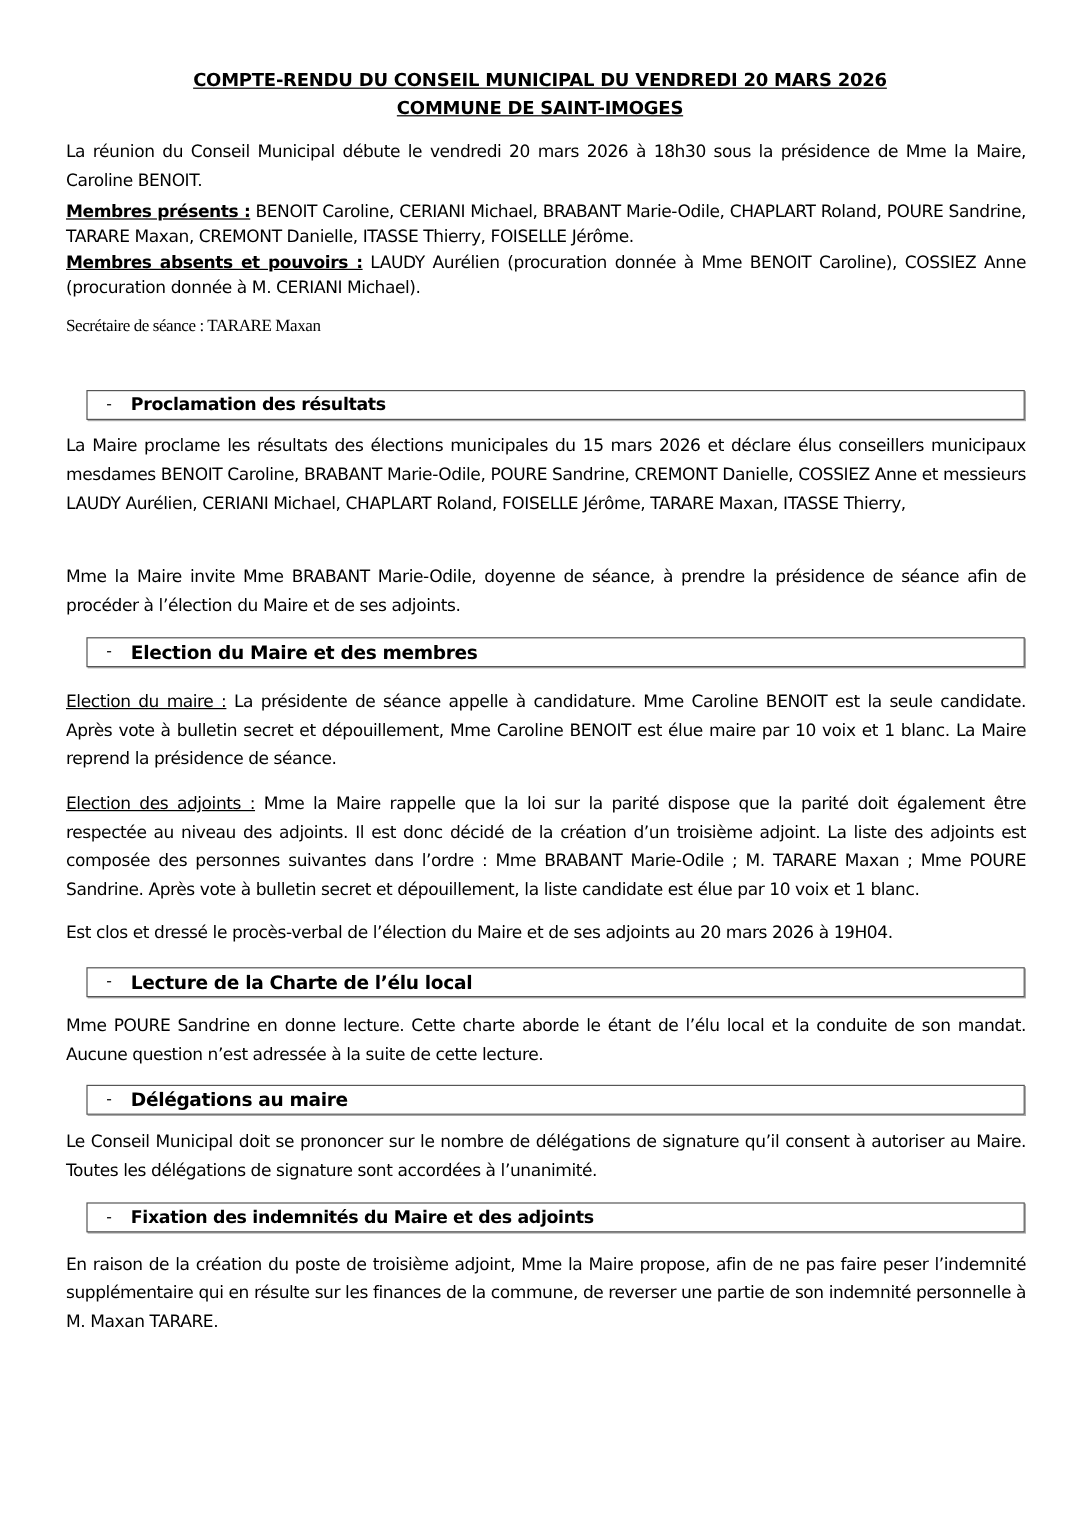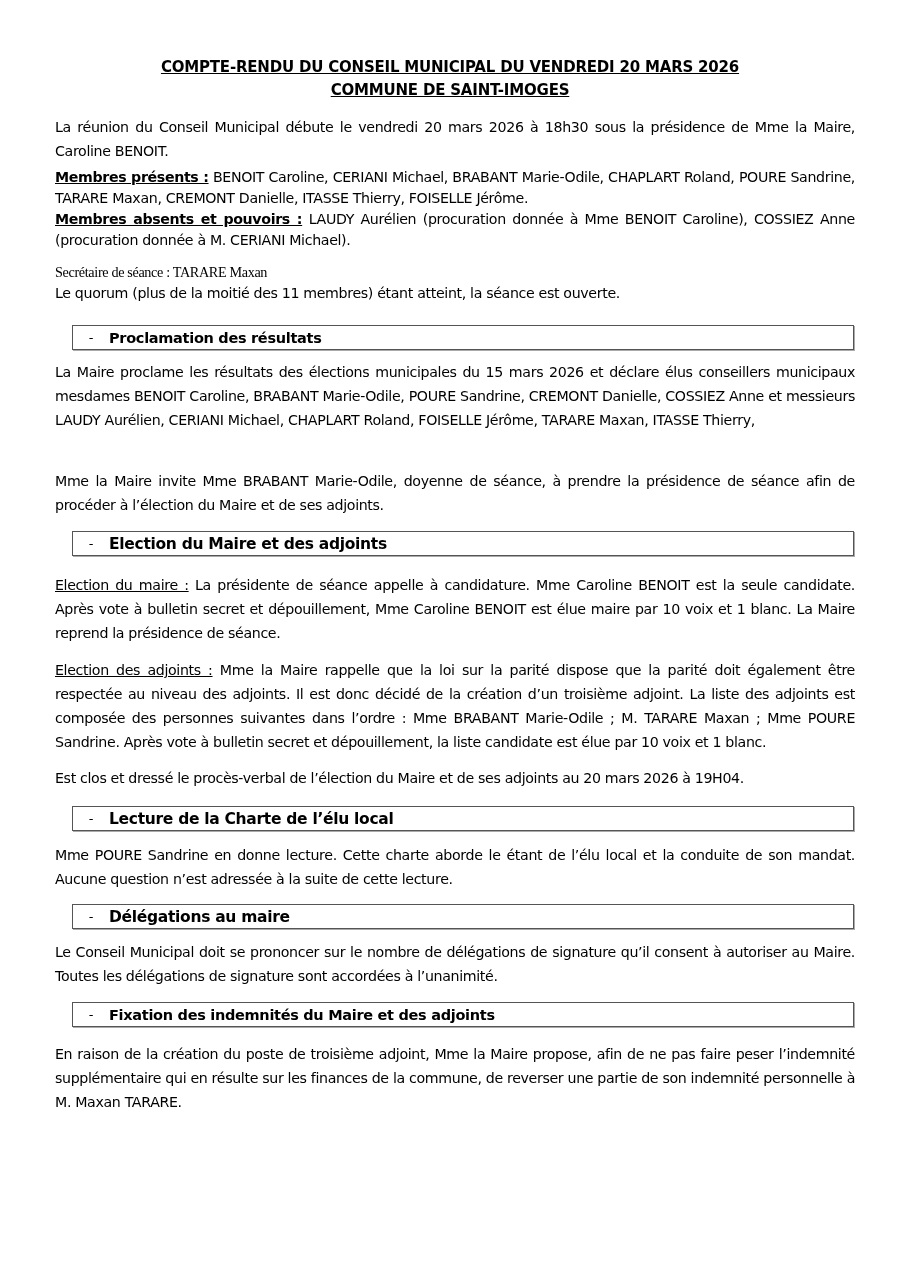--- a/index.html
+++ b/index.html
@@ -43,32 +43,31 @@
   <div class="p" style="top:115px;">La réunion du Conseil Municipal débute le vendredi 20 mars 2026 à 18h30 sous la présidence de Mme la Maire, Caroline BENOIT.</div>
 
   <div class="p tight" style="top:209px;">
     <span class="lbl">Membres absents et pouvoirs :</span><span> LAUDY Aurélien (procuration donnée à Mme BENOIT Caroline), COSSIEZ Anne (procuration donnée à M. CERIANI Michael).</span>
   </div>
   <div class="p tight" style="top:167px;">
     <span class="lbl">Membres présents :</span><span> BENOIT Caroline, CERIANI Michael, BRABANT Marie-Odile, CHAPLART Roland, POURE Sandrine, TARARE Maxan, CREMONT Danielle, ITASSE Thierry, FOISELLE Jérôme.</span>
   </div>
 
   <div class="p tight" style="top:262px;font-family:Liberation Serif, serif;">Secrétaire de séance : TARARE Maxan</div>
-  <div class="p tight" style="top:283px;">Le quorum (plus de la moitié des 11 membres) étant atteint, la séance est ouverte.</div>
 
   <div class="sec" style="top:325px;">
     <span class="dash">-</span>
     <span class="st">Proclamation des résultats</span>
   </div>
   <div class="p" style="top:360px;">La Maire proclame les résultats des élections municipales du 15 mars 2026 et déclare élus conseillers municipaux mesdames BENOIT Caroline, BRABANT Marie-Odile, POURE Sandrine, CREMONT Danielle, COSSIEZ Anne et messieurs LAUDY Aurélien, CERIANI Michael, CHAPLART Roland, FOISELLE Jérôme, TARARE Maxan, ITASSE Thierry,</div>
   <div class="p" style="top:469px;">Mme la Maire invite Mme BRABANT Marie-Odile, doyenne de séance, à prendre la présidence de séance afin de procéder à l’élection du Maire et de ses adjoints.</div>
 
   <div class="sec big" style="top:531px;">
     <span class="dash">-</span>
-    <span class="st">Election du Maire et des adjoints</span>
+    <span class="st">Election du Maire et des membres</span>
   </div>
   <div class="p" style="top:573px;">
     <span class="ul">Election du maire :</span><span> La présidente de séance appelle à candidature. Mme Caroline BENOIT est la seule candidate. Après vote à bulletin secret et dépouillement, Mme Caroline BENOIT est élue maire par 10 voix et 1 blanc. La Maire reprend la présidence de séance.</span>
   </div>
   <div class="p" style="top:658px;">
     <span class="ul">Election des adjoints :</span><span> Mme la Maire rappelle que la loi sur la parité dispose que la parité doit également être respectée au niveau des adjoints. Il est donc décidé de la création d’un troisième adjoint. La liste des adjoints est composée des personnes suivantes dans l’ordre : Mme BRABANT Marie-Odile ; M. TARARE Maxan ; Mme POURE Sandrine. Après vote à bulletin secret et dépouillement, la liste candidate est élue par 10 voix et 1 blanc.</span>
   </div>
   <div class="p" style="top:766px;">Est clos et dressé le procès-verbal de l’élection du Maire et de ses adjoints au 20 mars 2026 à 19H04.</div>
 
   <div class="sec big" style="top:806px;">

